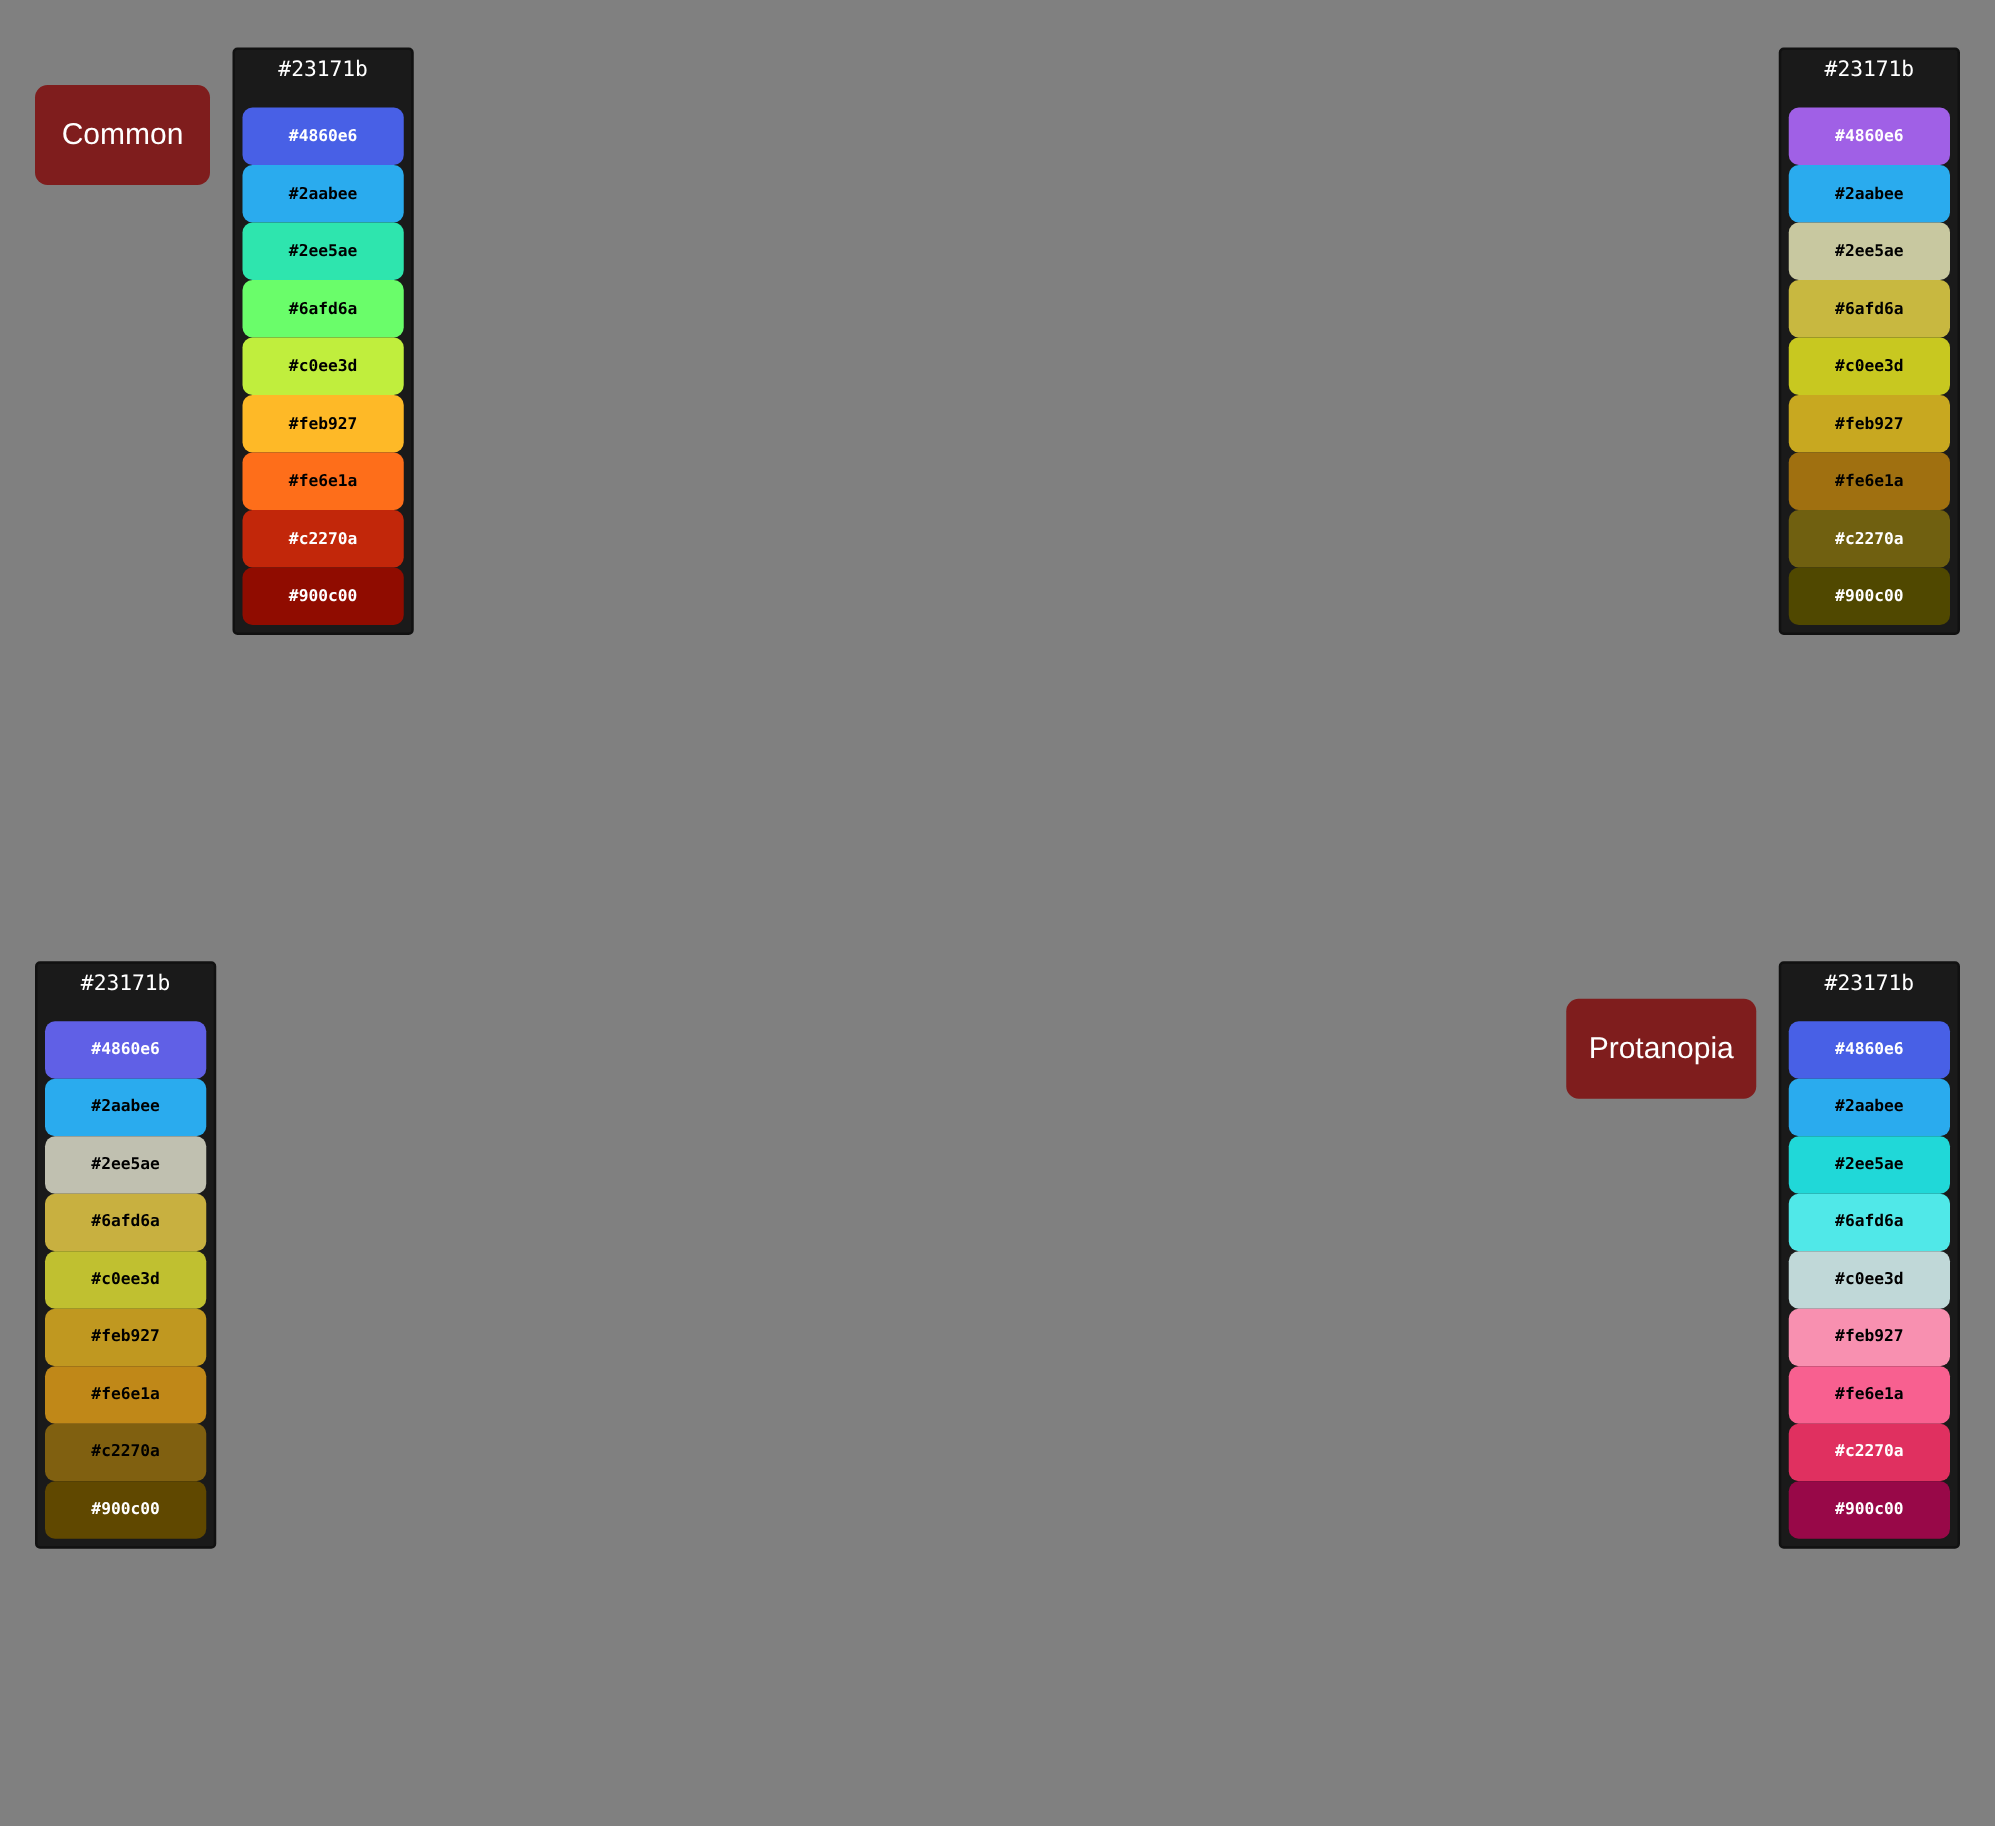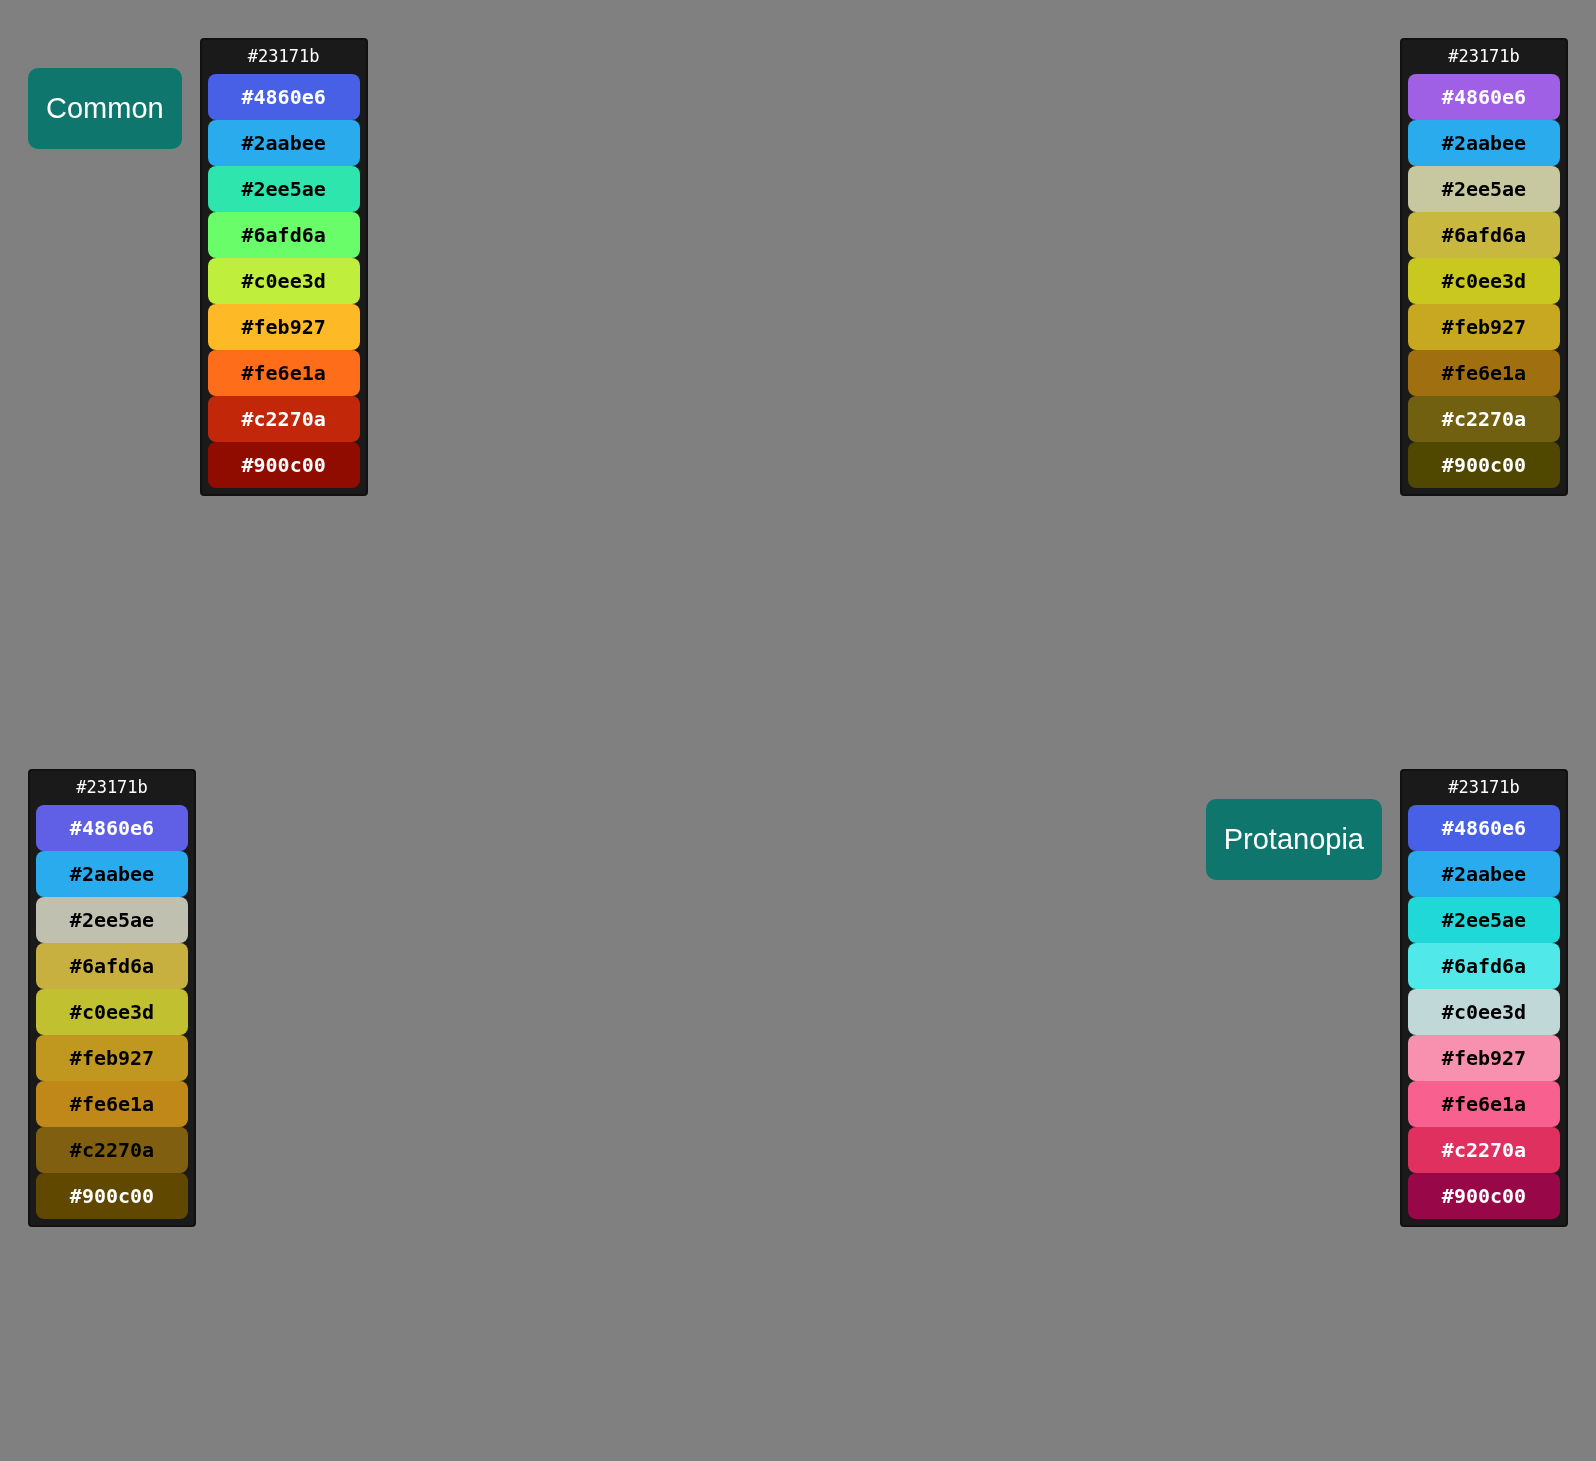--- a/index.html
+++ b/index.html
@@ -16,63 +16,63 @@
 
     .quadrant {
       display: flex;
       flex-direction: row;
       align-items: flex-start;
       padding: 20px 10px;
       gap: 10px;
     }
 
     .label-box {
-      background-color: #0f766e;
+      background-color: #7f1d1d;
       color: #ffffff;
-      font-size: 29px;
+      font-size: 24px;
       font-family: sans-serif;
       border-radius: 10px;
       padding: 24px 18px;
       display: flex;
       align-items: center;
       justify-content: center;
       min-width: 140px;
       min-height: 80px;
       margin-top: 30px;
     }
 
     .color-column {
       display: flex;
       flex-direction: column;
       align-items: center;
-      gap: 4px;
+      gap: 16px;
       padding: 4px 0;
       border: 2px solid #111;
       background: #1a1a1a;
       border-radius: 4px;
       padding: 6px;
     }
 
     .column-title {
       color: #ffffff;
       font-size: 17px;
       font-family: monospace;
       margin-bottom: 4px;
       text-align: center;
     }
 
     .color-swatch {
       border-radius: 8px;
-      width: 152px;
+      width: 129px;
       height: 46px;
       display: flex;
       align-items: center;
       justify-content: center;
       font-family: monospace;
-      font-size: 20px;
+      font-size: 13px;
       font-weight: bold;
       color: #000000;
     }
 
     
     .quadrant-common {
       grid-column: 1 / 3;
       grid-row: 1;
       justify-content: flex-start;
       padding-left: 10px;

